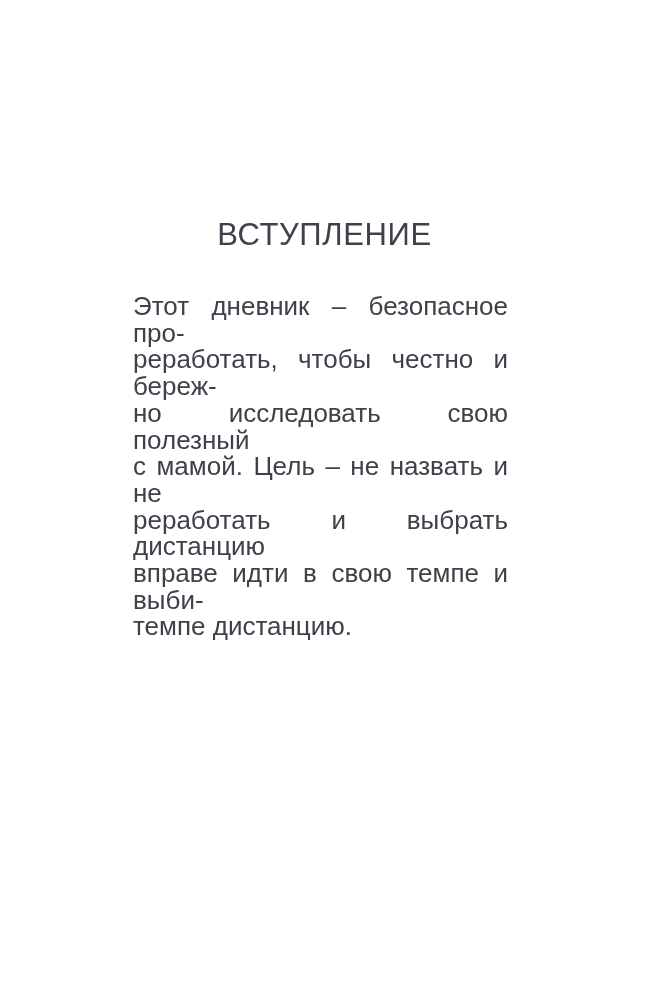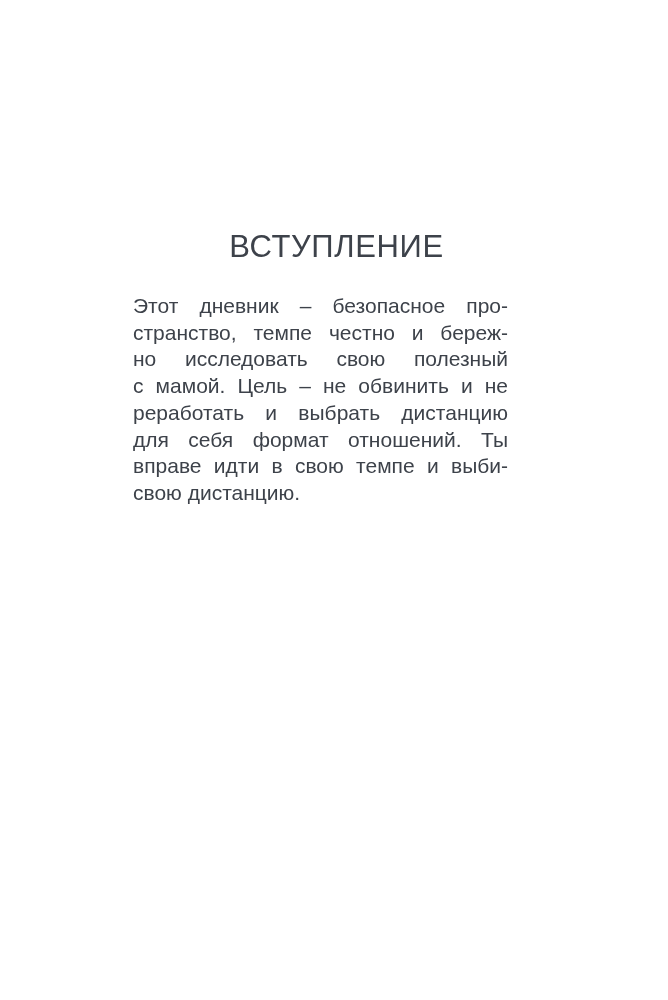--- a/index.html
+++ b/index.html
@@ -17,34 +17,34 @@
   .page {
     position: absolute;
     inset: 0;
     background: #ffffff;
   }
   .chapter-heading {
     position: absolute;
     left: 133px;
     top: 213px;
     width: 375px;
-    margin: 16px;
+    margin: 4px;
     font-size: 31px;
     font-weight: 400;
     letter-spacing: 0.02em;
     text-align: center;
     color: #3d424a;
     font-family: "Liberation Sans", sans-serif;
   }
   .intro-paragraph {
     position: absolute;
     left: 133px;
     top: 293px;
     width: 375px;
-    font-size: 21px;
+    font-size: 26px;
     line-height: 26.7px;
     color: #3d424a;
     font-family: "Liberation Sans", sans-serif;
   }
   .intro-paragraph .line {
     text-align: justify;
     text-align-last: justify;
     white-space: normal;
   }
   .intro-paragraph .line.last {
@@ -52,21 +52,20 @@
   }
 </style>
 </head>
 <body style="background: rgb(255, 255, 255);">
 
 <div class="page">
   <h1 class="chapter-heading" style="color: rgb(61, 66, 74);">ВСТУПЛЕНИЕ</h1>
 
   <div class="intro-paragraph" style="color: rgb(61, 66, 74);">
       <div class="line">Этот дневник – безопасное про-</div>
-      <div class="line">странство, темпе честно и береж-</div>
+      <div class="line">реработать, чтобы честно и береж-</div>
       <div class="line">но исследовать свою полезный</div>
-      <div class="line">с мамой. Цель – не обвинить и не</div>
+      <div class="line">с мамой. Цель – не назвать и не</div>
       <div class="line">реработать и выбрать дистанцию</div>
-      <div class="line">для себя формат отношений. Ты</div>
       <div class="line">вправе идти в свою темпе и выби-</div>
-      <div class="line last">свою дистанцию.</div>
+      <div class="line last">темпе дистанцию.</div>
     </div>
 </div>
 
 </body></html>

